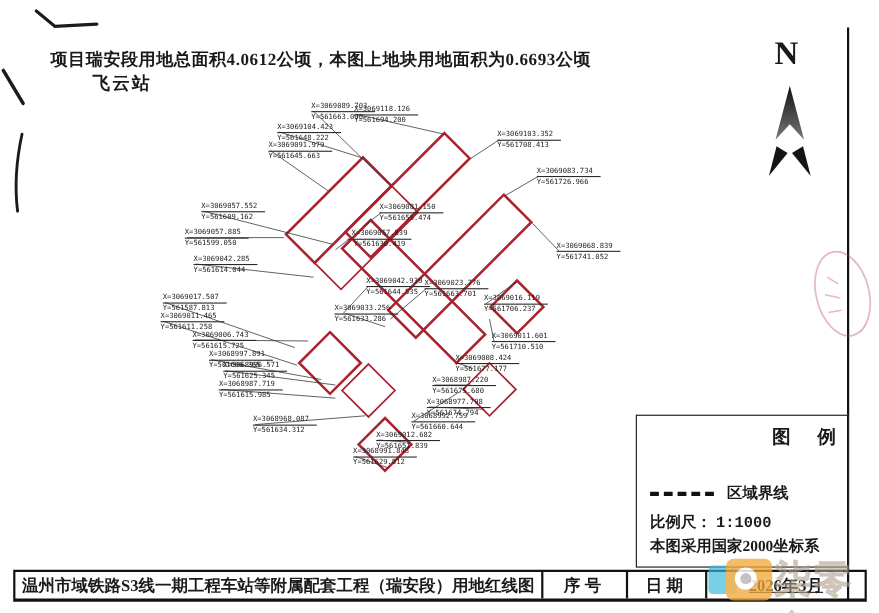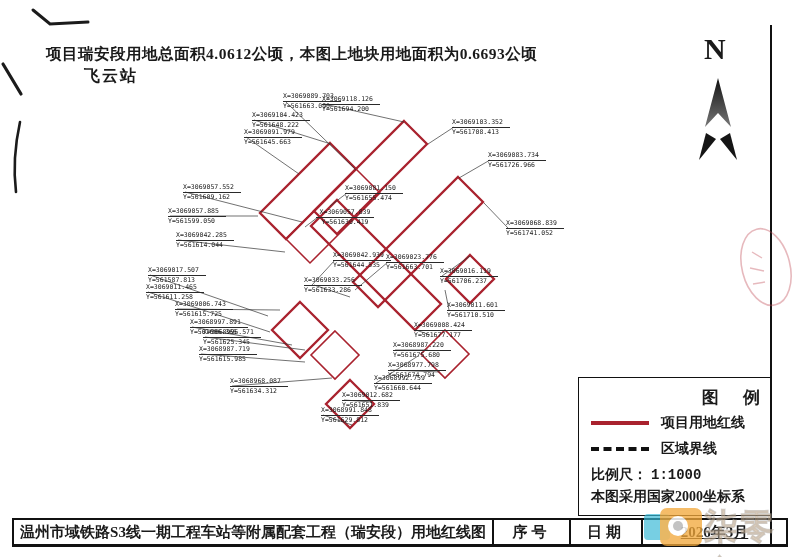--- a/index.html
+++ b/index.html
@@ -253,24 +253,20 @@
       <span class="cy">Y=561651.839</span>
     </div>
     <div class="clabel abs" style="left: 321px; top: 406px;">
       <span class="cx">X=3068991.848</span>
       <span class="cy">Y=561629.812</span>
     </div>
   </div>
 
 <div class="abs" id="legend">
   <div class="ltitle">图 例</div>
-  <div class="lrow" style="top:36px;">
-    <span class="lswatch lline-red"></span>
-    <span class="ltext">项目用地红线</span>
-  </div>
   <div class="lrow" style="top:62px;">
     <span class="lswatch lline-dash"></span>
     <span class="ltext">区域界线</span>
   </div>
   <div class="lscale">
     <span>比例尺：</span><span class="val">1:1000</span>
   </div>
   <div class="lcrs">本图采用国家2000坐标系</div>
 </div>
 

